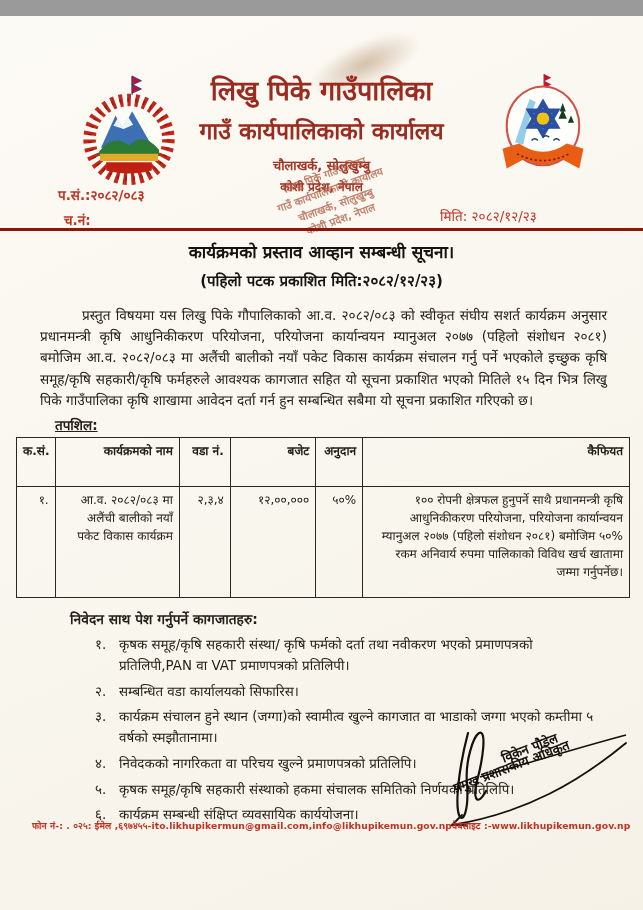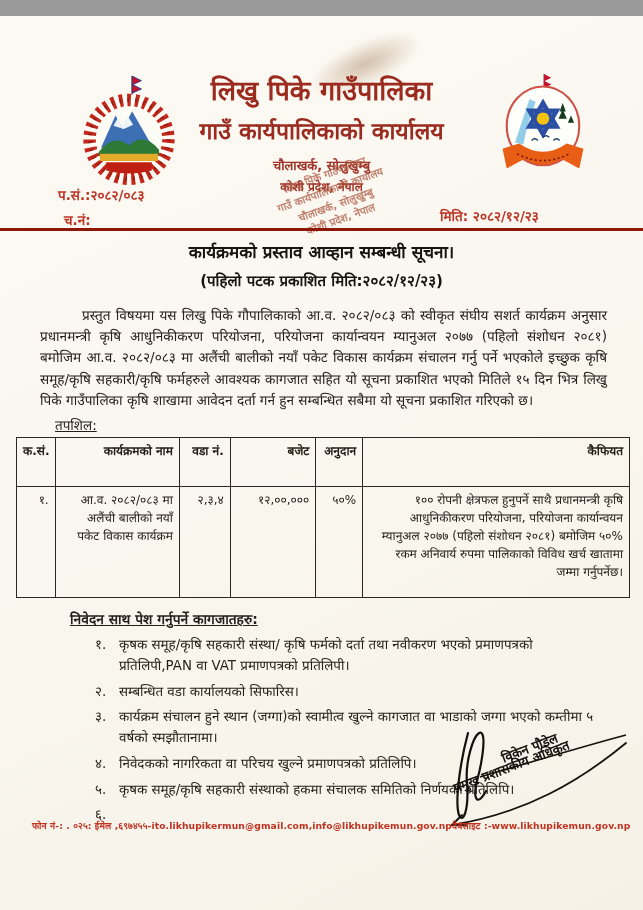--- a/index.html
+++ b/index.html
@@ -18,39 +18,39 @@
   .logo-right { top:56px; left:488px; width:110px; height:114px; }
   .header-center { position:absolute; top:60px; left:158px; width:327px; text-align:center; color:#9b2b1f; }
   .org-name { font-size:27px; font-weight:bold; line-height:1.1; }
   .office-name { font-size:23px; font-weight:bold; margin-top:8px; }
   .addr1 { font-size:13px; font-weight:bold; margin-top:10px; color:#a03226; }
   .addr2 { font-size:12px; font-weight:bold; margin-top:4px; color:#a03226; }
   .stamp { position:absolute; top:150px; left:238px; width:190px; transform:rotate(-20deg);
     color:rgba(172,84,62,.72); text-align:center; font-size:10.5px; font-weight:bold; line-height:1.5; }
   .ref-block { position:absolute; top:170px; left:58px; color:#bd3526; font-weight:bold; font-size:13.5px; }
   .ref-line2 { margin-top:7px; margin-left:6px; }
-  .date-line { position:absolute; top:191px; left:440px; color:#bd3526; font-weight:bold; font-size:13.5px; }
+  .date-line { position:absolute; top:191px; left:440px; color:#bd3526; font-weight:normal; font-size:13.5px; }
   .divider { position:absolute; top:212px; left:0; width:643px; height:3px; background:#8e1507; }
 
   
   .content { position:absolute; top:224px; left:0; width:643px; }
   .notice-title { text-align:center; font-weight:bold; font-size:17px; color:#17130f; }
   .notice-subtitle { text-align:center; font-weight:bold; font-size:15px; margin-top:7px; color:#17130f; }
   .body-para { margin:15px 36px 0 40px; font-size:13.6px; line-height:1.56; text-align:justify;
     text-indent:42px; color:#27211a; }
-  .tapasil { margin:5px 0 3px 55px; font-size:13.5px; font-weight:normal; text-decoration:underline; }
+  .tapasil { margin:5px 0 3px 55px; font-size:13.5px; font-weight:bold; text-decoration:underline; }
 
   table.spec { border-collapse:collapse; margin-left:16px; width:614px; table-layout:fixed; }
   .spec th, .spec td { border:1.6px solid #2c2721; padding:4px 6px 6px 6px; font-size:12px;
     vertical-align:top; text-align:right; color:#241e17; line-height:1.5; }
   .spec th { font-weight:bold; height:38px; }
   .spec td { height:100px; }
   .c1{width:38px}.c2{width:122px}.c3{width:50px}.c4{width:84px}.c5{width:46px}.c6{width:262px}
 
-  .docs-heading { margin:11px 0 7px 70px; font-weight:bold; text-decoration:underline; font-size:13.8px; }
+  .docs-heading { margin:11px 0 7px 70px; font-weight:bold; font-size:13.8px; }
   .doc-list { margin:0 34px 0 95px; }
   .doc-item { display:flex; gap:10px; margin-bottom:5px; font-size:13.4px; line-height:1.55; color:#241e17; }
   .doc-num { flex:none; width:14px; }
   .more-info { margin:9px 0 0 58px; font-size:13.6px; font-weight:bold; color:#1d1813; }
 
   
   .signature { position:absolute; top:703px; left:428px; width:215px; height:118px; }
   .sig-svg { position:absolute; top:0; left:0; }
   .sig-name { position:absolute; top:30px; left:74px; transform:rotate(-21deg); transform-origin:left center;
     font-size:13px; font-weight:bold; color:#16120d; white-space:nowrap; }
@@ -175,20 +175,21 @@
       <div class="doc-item">
         <span class="doc-num">४.</span>
         <span>निवेदकको नागरिकता वा परिचय खुल्ने प्रमाणपत्रको प्रतिलिपि।</span>
       </div>
       <div class="doc-item">
         <span class="doc-num">५.</span>
         <span>कृषक समूह/कृषि सहकारी संस्थाको हकमा संचालक समितिको निर्णयको प्रतिलिपि।</span>
       </div>
       <div class="doc-item">
         <span class="doc-num">६.</span>
+        <span>कार्यक्रम सम्बन्धी संक्षिप्त व्यवसायिक कार्ययोजना।</span>
       </div>
     </div>
 
   </div>
 
   <div class="signature">
     <svg class="sig-svg" width="215" height="118" viewBox="0 0 215 118">
       <path d="M40 14 C31 48 27 84 31 96 C35 105 41 92 39 64 C37 43 45 18 51 14 C59 10 55 40 49 62 C45 77 48 90 58 72" stroke="#15120e" stroke-width="2.2" fill="none" stroke-linecap="round"></path>
       <path d="M52 58 C100 44 160 26 198 16" stroke="#15120e" stroke-width="1.6" fill="none"></path>
       <path d="M198 24 C152 62 98 94 24 106 L34 96 M24 106 L38 106" stroke="#15120e" stroke-width="1.8" fill="none" stroke-linecap="round"></path>

